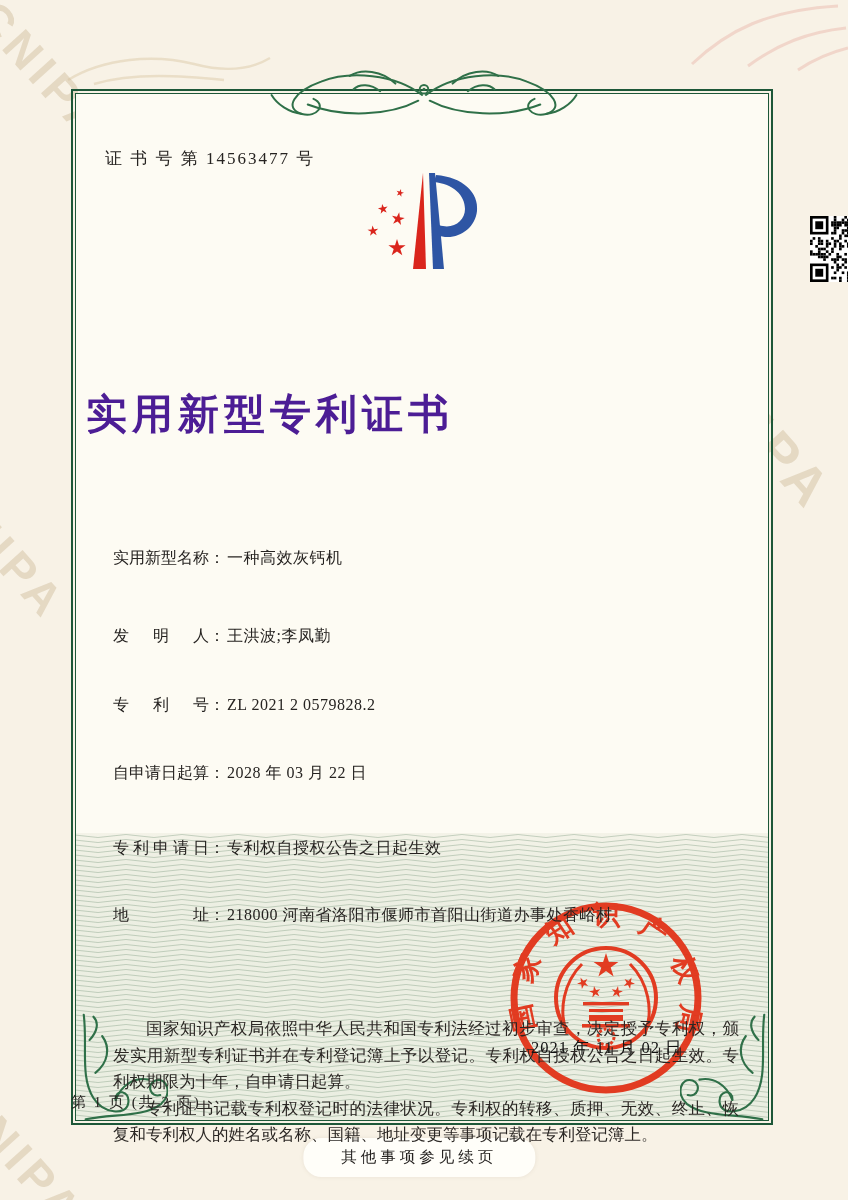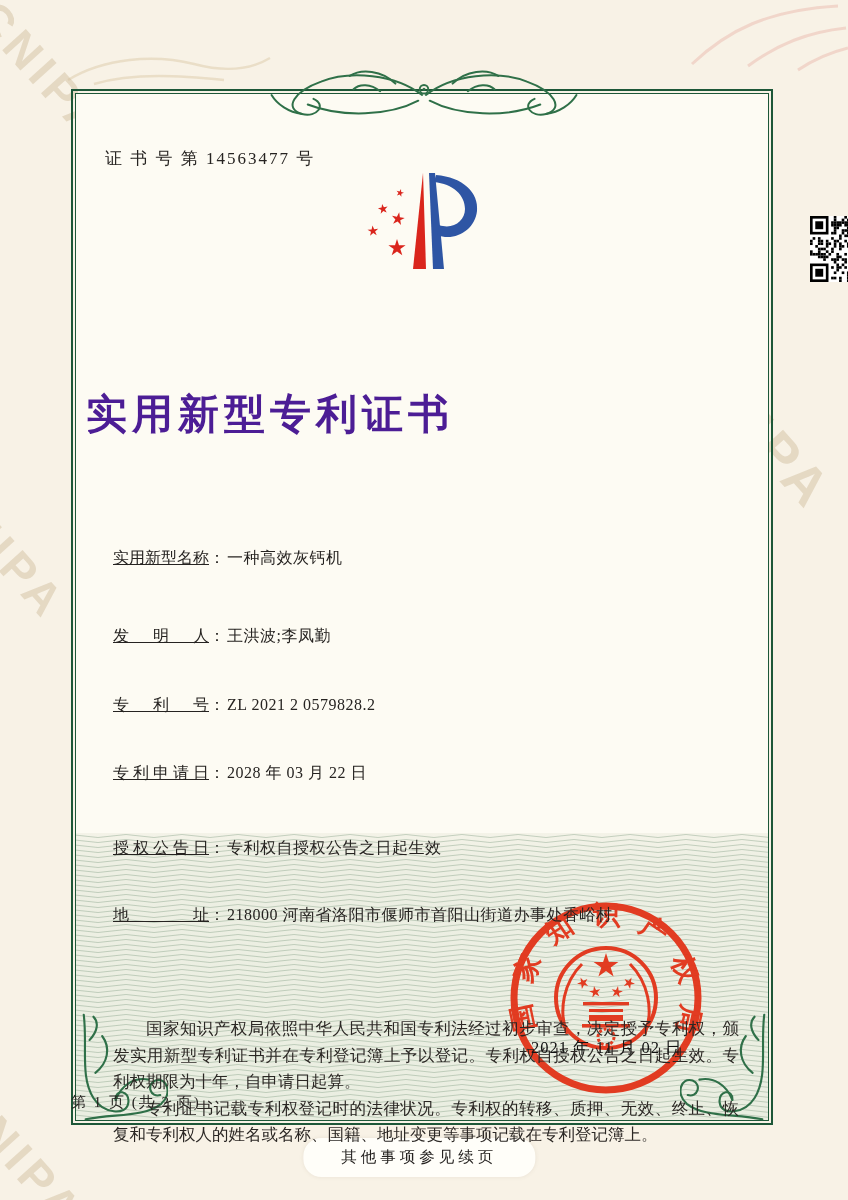--- a/index.html
+++ b/index.html
@@ -43,21 +43,21 @@
   .orn-br{left:680px;top:1012px;width:92px;height:110px;transform:scaleX(-1);}
 
   
   .cert-no{position:absolute;left:105px;top:147px;font-size:17px;letter-spacing:2px;}
   .logo{position:absolute;left:360px;top:144px;width:125px;height:110px;}
   .qr{position:absolute;left:681px;top:149px;width:66px;height:66px;}
   .title{position:absolute;left:71px;top:250px;width:702px;text-align:left;
          font-size:41px;font-weight:bold;letter-spacing:5px;padding-left:15px;color:#4c1d95;}
 
   .row{position:absolute;left:113px;font-size:16px;white-space:nowrap;}
-  .flabel{display:inline-block;width:96px;text-align:justify;text-align-last:justify;text-decoration:underline;}
+  .flabel{display:inline-block;width:96px;text-align:justify;text-align-last:justify;}
   .fcolon{display:inline-block;width:18px;}
   .fvalue{letter-spacing:.5px;margin-top:36px;}
   .r0{top:356px;} .r1{top:413px;} .r2{top:461px;} .r3{top:508px;}
   .r4{top:562px;} .r5{top:608px;} .r6{top:661px;}
   .grant-no{position:absolute;left:342px;top:0;}
 
   .body-text{position:absolute;left:113px;top:698px;width:626px;font-size:16.5px;
              line-height:26.6px;text-align:justify;color:#2b2724;}
   .body-text p{text-indent:2em;}
 
@@ -424,24 +424,24 @@
   <div class="row r0 z">
     <span class="flabel">实用新型名称</span><span class="fcolon">：</span><span class="fvalue">一种高效灰钙机</span>
   </div>
   <div class="row r1 z">
     <span class="flabel">发明人</span><span class="fcolon">：</span><span class="fvalue">王洪波;李凤勤</span>
   </div>
   <div class="row r2 z">
     <span class="flabel">专利号</span><span class="fcolon">：</span><span class="fvalue">ZL 2021 2 0579828.2</span>
   </div>
   <div class="row r3 z">
-    <span class="flabel">专利申请日</span><span class="fcolon">：</span><span class="fvalue">2028 年 03 月 22 日</span>
+    <span class="flabel">自申请日起算</span><span class="fcolon">：</span><span class="fvalue">2028 年 03 月 22 日</span>
   </div>
   <div class="row r4 z">
-    <span class="flabel">授权公告日</span><span class="fcolon">：</span><span class="fvalue">专利权自授权公告之日起生效</span>
+    <span class="flabel">专利申请日</span><span class="fcolon">：</span><span class="fvalue">专利权自授权公告之日起生效</span>
   </div>
   <div class="row r5 z">
     <span class="flabel">地址</span><span class="fcolon">：</span><span class="fvalue">218000 河南省洛阳市偃师市首阳山街道办事处香峪村</span>
   </div>
   <div class="row r6 z">
   </div>
 
   
   <div class="body-text z">
     <p>国家知识产权局依照中华人民共和国专利法经过初步审查，决定授予专利权，颁发实用新型专利证书并在专利登记簿上予以登记。专利权自授权公告之日起生效。专利权期限为十年，自申请日起算。</p>

